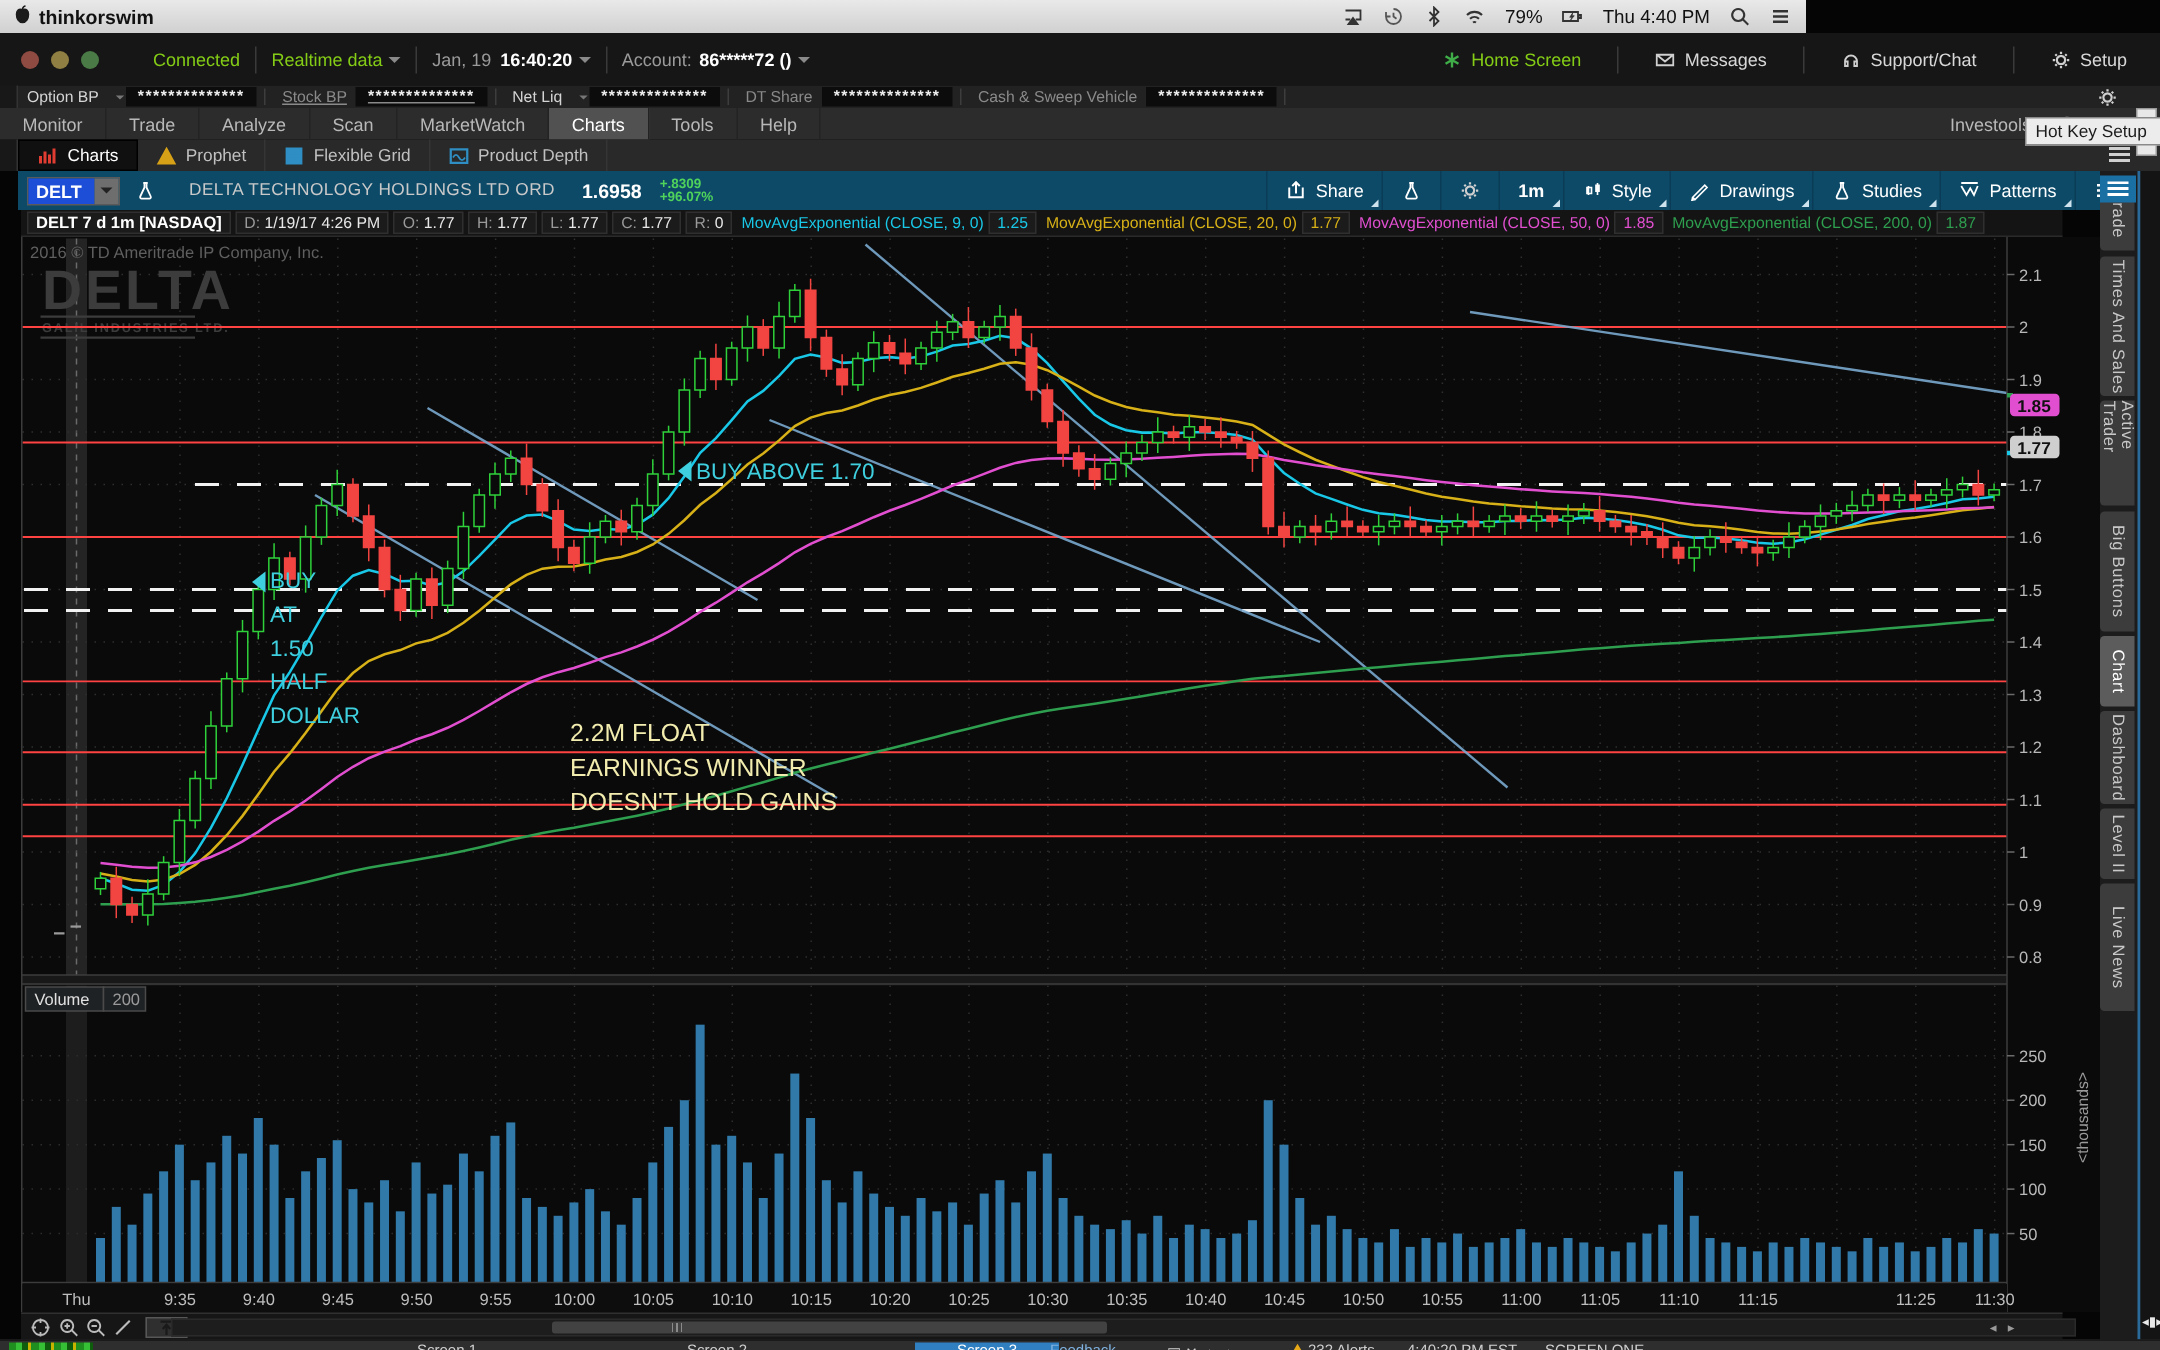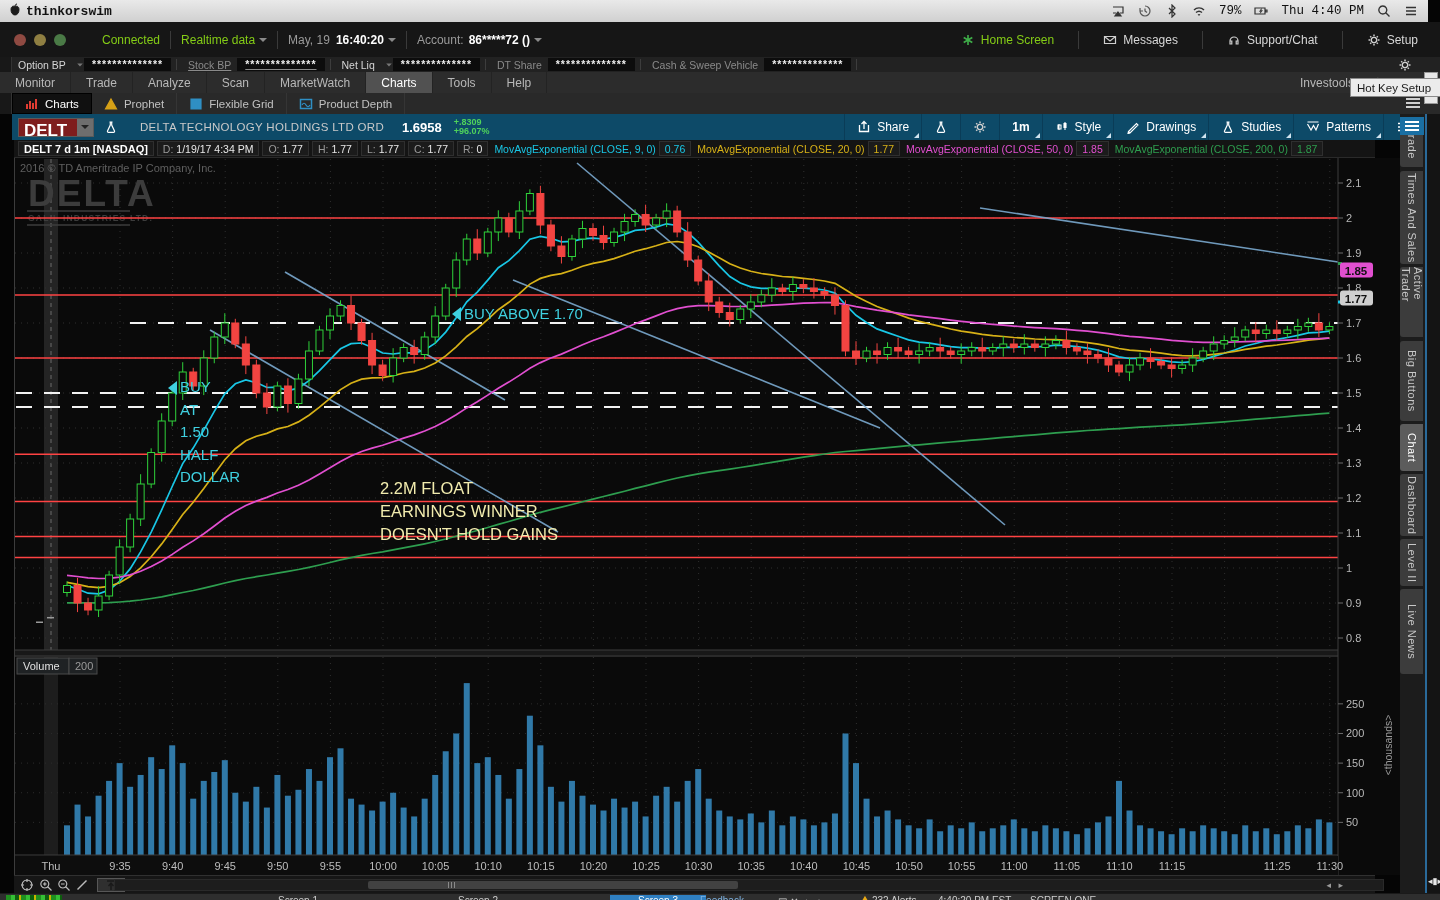--- a/index.html
+++ b/index.html
@@ -1,22 +1,22 @@
 <!DOCTYPE html>
 <html><head>
 <meta charset="utf-8">
 <style>
   * { margin:0; padding:0; box-sizing:border-box; }
   html,body { width:1440px; height:900px; overflow:hidden; background:#000; }
   body { font-family:"Liberation Sans", sans-serif; }
   #root { position:relative; width:1440px; height:900px; background:#050505; overflow:hidden; }
   .abs { position:absolute; }
   
-  #menubar { left:0; top:0; width:1428px; height:22px; background:linear-gradient(#e9e9e9,#d0d0d0);
-    display:flex; align-items:center; color:#111; font-size:13px;font-family:Liberation Mono, monospace; }
+  #menubar { left:0; top:0; width:1204px; height:22px; background:linear-gradient(#e9e9e9,#d0d0d0);
+    display:flex; align-items:center; color:#111; font-size:13px; }
   #menubar .app { font-weight:bold; margin-left:26px; }
   #menubar .mright { position:absolute; right:10px; display:flex; align-items:center; gap:13px; font-size:12.5px; }
   
   #titlebar { left:0; top:22px; width:1440px; height:35px; background:#161616; display:flex; align-items:center;
     font-size:12px; color:#9a9a9a; }
   .tl { width:12px; height:12px; border-radius:50%; display:inline-block; margin-right:8px; }
   .tbar-sep { width:1px; height:18px; background:#3a3a3a; margin:0 10px; }
   .green { color:#84cc16; }
   .caret { display:inline-block; width:0; height:0; border-left:4px solid transparent; border-right:4px solid transparent;
     border-top:4px solid #8a8a8a; margin-left:4px; vertical-align:middle; }
@@ -35,21 +35,21 @@
   .nav-tab { display:flex; align-items:center; padding:0 15px; color:#b8b8b8; border-right:1px solid #232323; cursor:default; }
   .nav-tab.active { background:#515151; color:#fff; }
   #navbar .nright { position:absolute; right:56px; display:flex; align-items:center; gap:16px; height:21px; color:#b8b8b8; }
   
   #subnav { left:0; top:93px; width:1440px; height:21px; background:#292929; display:flex; align-items:stretch; font-size:11.5px; }
   .sub-tab { display:flex; align-items:center; gap:6px; padding:0 12px; color:#c0c0c0; border-right:1px solid #353535; }
   .sub-tab.active { background:#101010; color:#fff; border:1px solid #000; }
   
   #symbar { left:12px; top:114px; width:1428px; height:26px; background:#0d4a68; display:flex; align-items:center; }
   #syminput { display:flex; margin-left:6px; border:1px solid #5a5a5a; height:19px; }
-  #syminput .sym { background:#7f1d1d; color:#fff; font-size:17px; font-weight:bold; width:58px; padding:2px 5px; }
+  #syminput .sym { background:#1d4ed8; color:#fff; font-size:12px; font-weight:bold; width:44px; padding:2px 5px; }
   #syminput .dd { width:16px; background:#6e6e6e; display:flex; align-items:center; justify-content:center; }
   .sym-company { color:#c9c9c9; font-size:11.5px; margin-left:22px; letter-spacing:.3px; }
   .sym-price { color:#fff; font-size:13px; font-weight:bold; margin-left:18px; }
   .sym-chg { margin-left:12px; font-size:9px; line-height:9px; color:#4fd35b; font-weight:bold; }
   #symbar .sright { position:absolute; right:18px; display:flex; height:26px; align-items:stretch; }
   .tbtn { position:relative; display:flex; align-items:center; gap:6px; color:#fff; font-size:12px; padding:0 12px;
     background:#0d4a68; border-left:1px solid #0a3c57; }
   .tbtn .cnr { position:absolute; right:2px; bottom:2px; width:0; height:0; border-style:solid; border-width:0 0 5px 5px;
     border-color:transparent transparent #cfe3ef transparent; }
   
@@ -144,21 +144,21 @@
 
   <div class="abs" id="titlebar">
     <span style="margin-left:14px;"></span>
     <span class="tl" style="background:#8f4a42;"></span>
     <span class="tl" style="background:#8f7f42;"></span>
     <span class="tl" style="background:#4a7a46;"></span>
     <span style="margin-left:28px;" class="green">Connected</span>
     <span class="tbar-sep"></span>
     <span class="green"><span>Realtime data</span><span class="caret"></span></span>
     <span class="tbar-sep"></span>
-    <span>May, 19</span>
+    <span>Jan, 19</span>
     <span style="color:#fff;font-weight:bold;margin-left:6px;">16:40:20</span>
     <span class="caret"></span>
     <span class="tbar-sep"></span>
     <span>Account:</span>
     <span style="color:#fff;font-weight:bold;margin-left:5px;">86*****72 ()</span>
     <span class="caret"></span>
     <div class="tright">
       <span class="titem">
           <span id="toslogo">
             <svg width="14" height="14" viewBox="0 0 14 14">
@@ -360,21 +360,21 @@
           </svg>
           <span class="cnr"></span>
         </div>
       </div>
   </div>
 
   <div class="abs" id="chead">
       <div class="ch-box ch-title" style="margin-left: 4px;">DELT 7 d 1m [NASDAQ]</div>
       <div class="ch-box">
         <span>D:</span>
-        <span class="ch-val">1/19/17 4:34 PM</span>
+        <span class="ch-val">1/19/17 4:26 PM</span>
       </div>
       <div class="ch-box">
         <span>O:</span>
         <span class="ch-val">1.77</span>
       </div>
       <div class="ch-box">
         <span>H:</span>
         <span class="ch-val">1.77</span>
       </div>
       <div class="ch-box">
@@ -383,21 +383,21 @@
       </div>
       <div class="ch-box">
         <span>C:</span>
         <span class="ch-val">1.77</span>
       </div>
       <div class="ch-box">
         <span>R:</span>
         <span class="ch-val">0</span>
       </div>
       <div style="margin-left: 6px; color: rgb(25, 199, 230); white-space: nowrap;">MovAvgExponential (CLOSE, 9, 0)</div>
-      <div class="ch-box" style="color: rgb(25, 199, 230);">0.76</div>
+      <div class="ch-box" style="color: rgb(25, 199, 230);">1.25</div>
       <div style="margin-left: 6px; color: rgb(215, 177, 23); white-space: nowrap;">MovAvgExponential (CLOSE, 20, 0)</div>
       <div class="ch-box" style="color: rgb(215, 177, 23);">1.77</div>
       <div style="margin-left: 6px; color: rgb(225, 79, 208); white-space: nowrap;">MovAvgExponential (CLOSE, 50, 0)</div>
       <div class="ch-box" style="color: rgb(225, 79, 208);">1.85</div>
       <div style="margin-left: 6px; color: rgb(46, 158, 79); white-space: nowrap;">MovAvgExponential (CLOSE, 200, 0)</div>
       <div class="ch-box" style="color: rgb(46, 158, 79);">1.87</div>
     </div>
 
   <svg class="abs" id="chartsvg" width="1386" height="717" viewBox="14 158 1386 717">
       <rect x="14" y="158" width="1386" height="717" fill="#0a0a0a"></rect>

